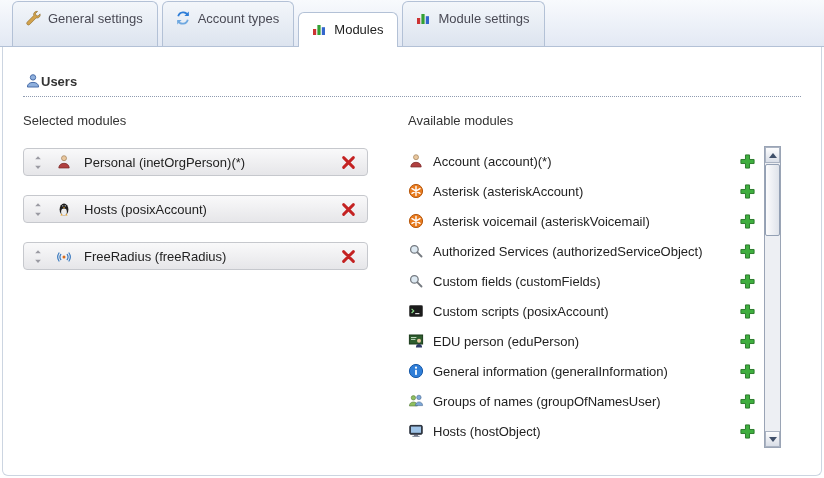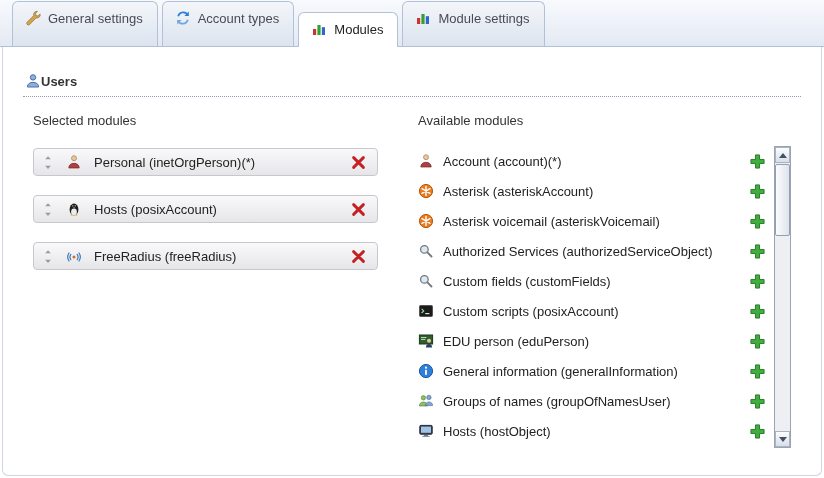--- a/index.html
+++ b/index.html
@@ -44,21 +44,21 @@
   }
 
   .section-header {
     display: flex; align-items: center; gap: 0;
     font-weight: bold;
     padding: 0 0 7px 2px;
     border-bottom: 1px dotted #8f9bb0;
     margin-right: 2px;
   }
 
-  .columns { display: flex; margin-top: 16px; margin-left: 10px; }
+  .columns { display: flex; margin-top: 16px; }
   .selected-col { width: 345px; margin-right: 40px; }
   .available-col { flex: 1; }
   .col-heading { color: #333; }
 
   
   .selected-list { margin-top: 20px; }
   .selected-row {
     display: flex; align-items: center;
     height: 28px; margin-bottom: 19px;
     padding: 0 10px 0 8px;

